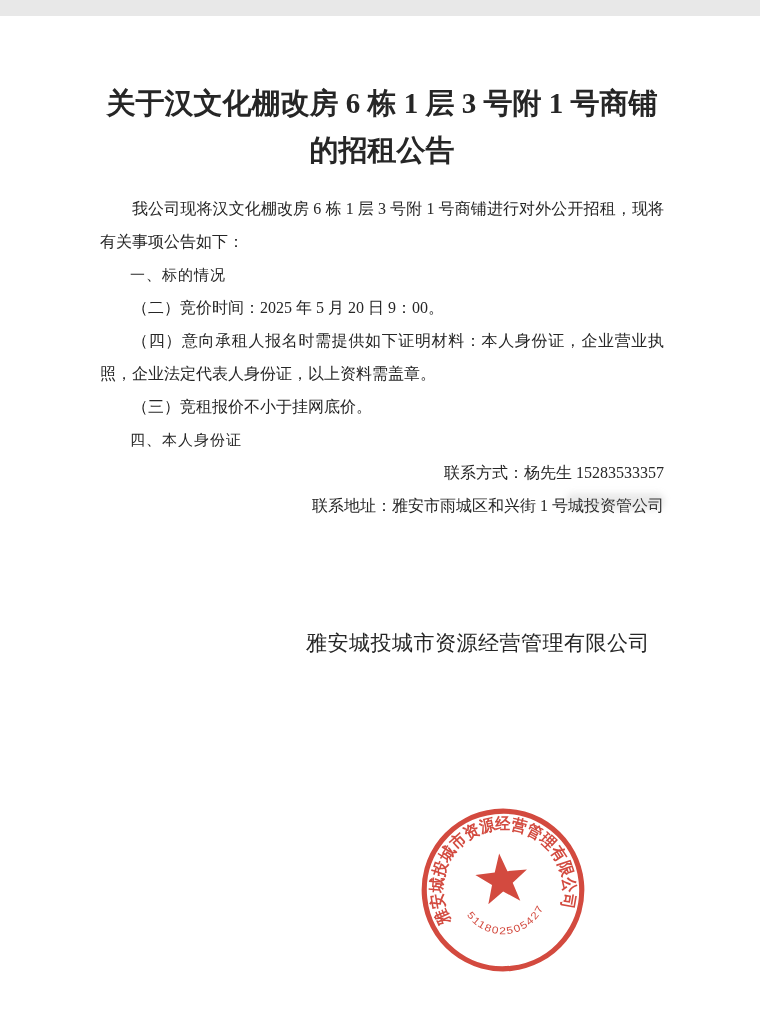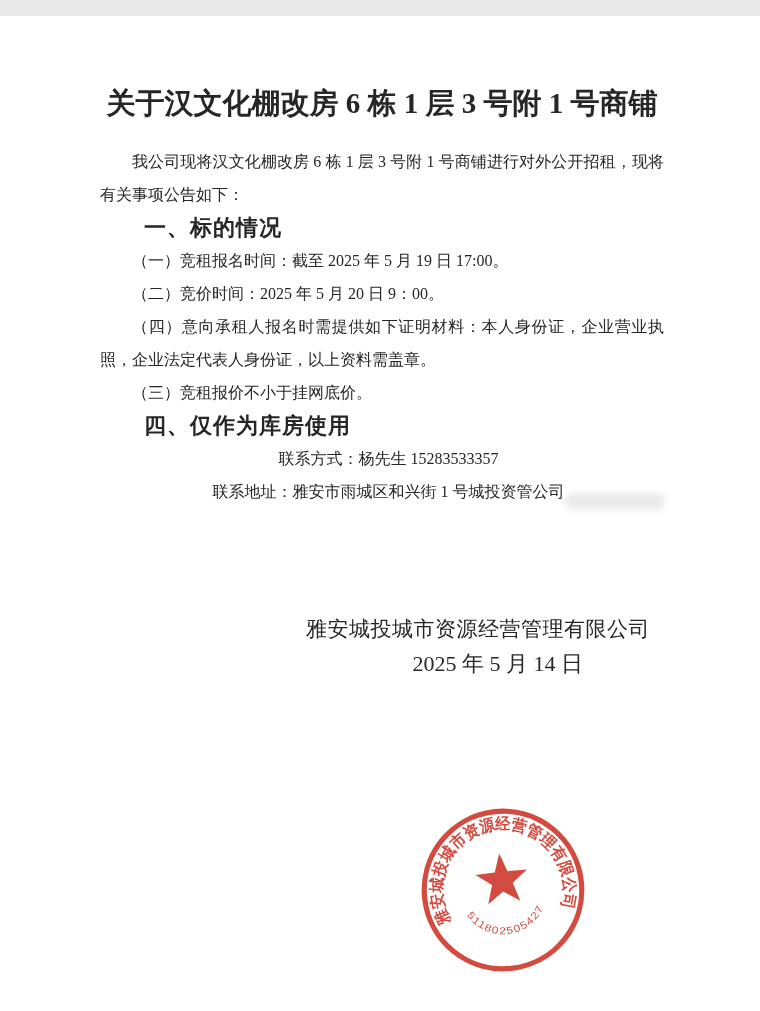--- a/index.html
+++ b/index.html
@@ -26,28 +26,28 @@
   .title .tline { display: block; }
   .para {
     margin: 0;
     font-size: 16px;
     line-height: 33px;
     text-indent: 2em;
     text-align: justify;
   }
   .heading {
     margin: 0;
-    font-size: 22px;
+    font-size: 15px;
     line-height: 33px;
     text-indent: 2em;
-    font-weight: bold;
+    font-weight: normal;
     font-family: "Liberation Sans", "DejaVu Sans", sans-serif;
     letter-spacing: 1px;
   }
-  .para.contact { text-indent: 0.8em; text-align: center; }
+  .para.contact { text-indent: 0.8em; text-align: right; }
   .signature { margin-top: 104px; }
   .signature .company {
     font-size: 21px;
     line-height: 34px;
     text-align: right;
     padding-right: 14px;
     letter-spacing: 0.5px;
   }
   .signature .sig-date {
     font-size: 22px;
@@ -84,38 +84,37 @@
     letter-spacing: 1px;
   }
 </style>
 </head>
 <body>
 
 <div class="page">
 
   <h1 class="title">
     <span class="tline">关于汉文化棚改房 6 栋 1 层 3 号附 1 号商铺</span>
+    <span class="tline">的招租公告</span>
   </h1>
 
   <p class="para">我公司现将汉文化棚改房 6 栋 1 层 3 号附 1 号商铺进行对外公开招租，现将有关事项公告如下：</p>
 
   <div id="sections">
       <p class="heading">一、标的情况</p>
-      <p class="para">（一）竞租报名时间：截至 2025 年 5 月 19 日 17:00。</p>
       <p class="para">（二）竞价时间：2025 年 5 月 20 日 9：00。</p>
       <p class="para">（四）意向承租人报名时需提供如下证明材料：本人身份证，企业营业执照，企业法定代表人身份证，以上资料需盖章。</p>
       <p class="para">（三）竞租报价不小于挂网底价。</p>
-      <p class="heading">四、仅作为库房使用</p>
+      <p class="heading">四、本人身份证</p>
       <p class="para contact">联系方式：杨先生 15283533357</p>
       <p class="para contact">联系地址：雅安市雨城区和兴街 1 号城投资管公司</p>
     </div>
 
   <div class="signature">
     <div class="company">雅安城投城市资源经营管理有限公司</div>
-    <div class="sig-date">2025 年 5 月 14 日</div>
   </div>
 
   <div class="smudge"></div>
 
   <div class="seal">
     <svg viewBox="0 0 160 160">
       <defs>
         <path id="sealArcTop" d="M 27.4 104.5 A 58 58 0 1 1 132.6 104.5" fill="none"></path>
         <path id="sealArcBottom" d="M 41.3 96.4 A 42 42 0 0 0 118.7 96.4" fill="none"></path>
       </defs>

